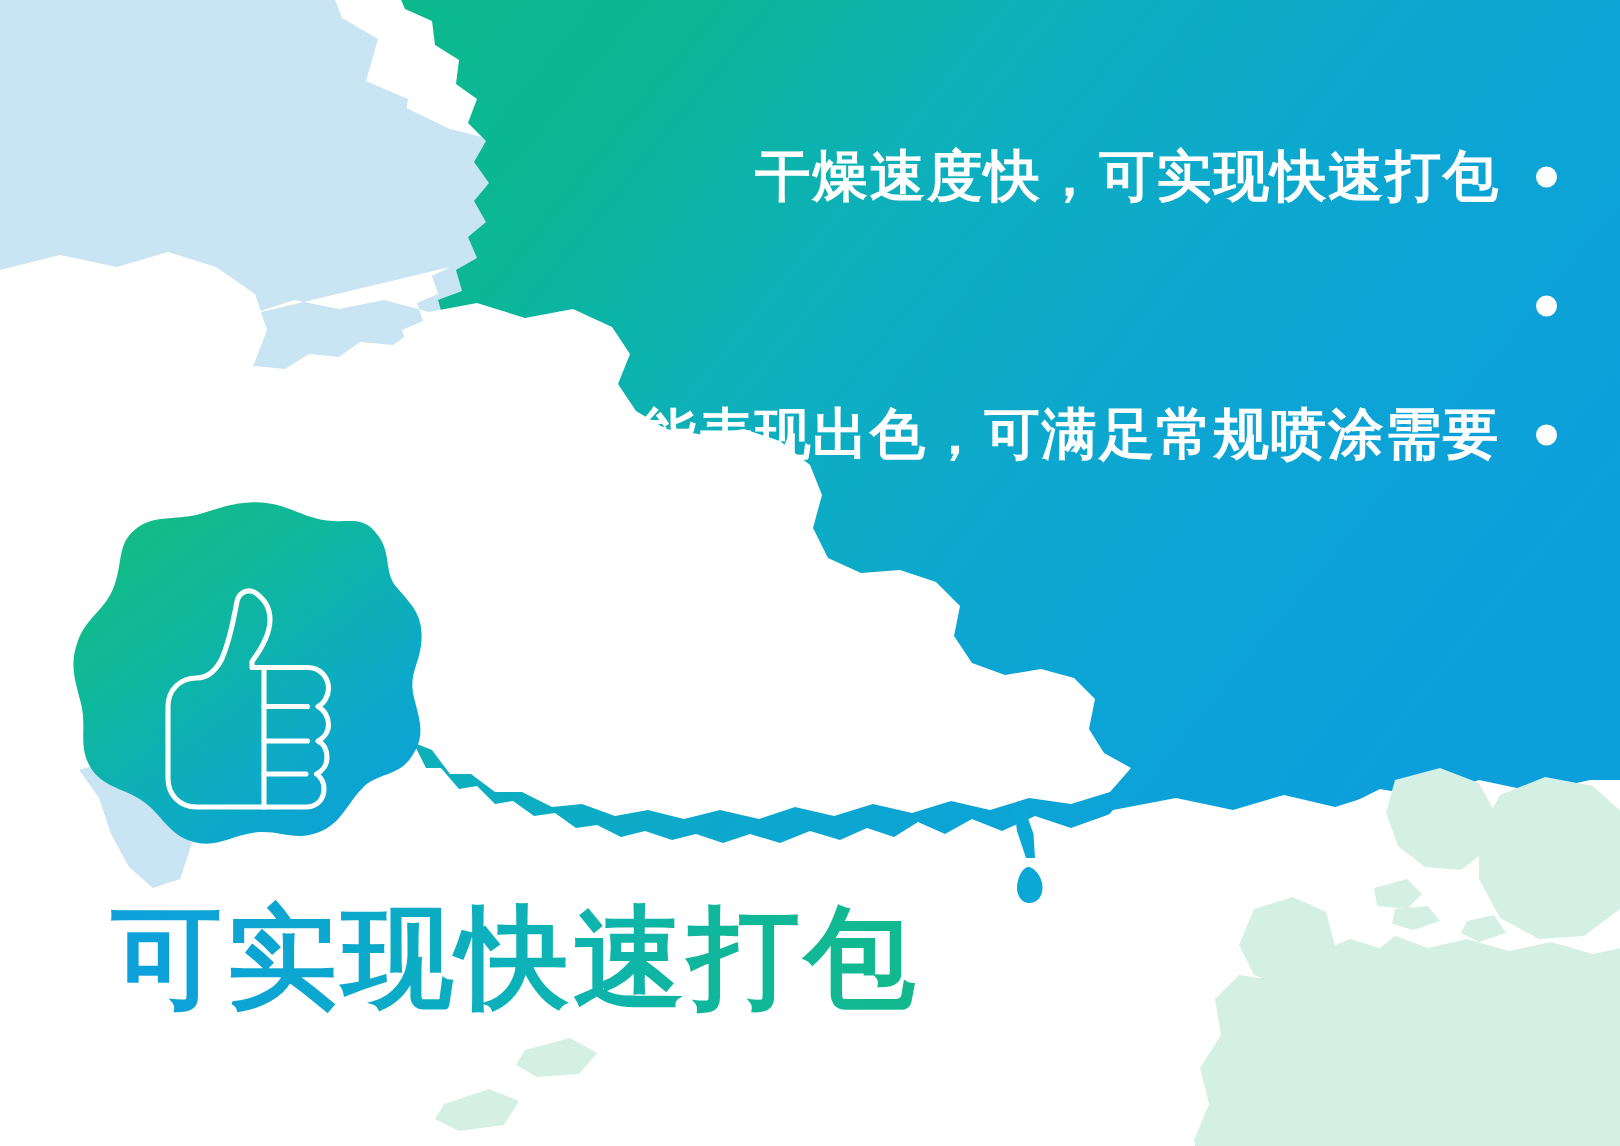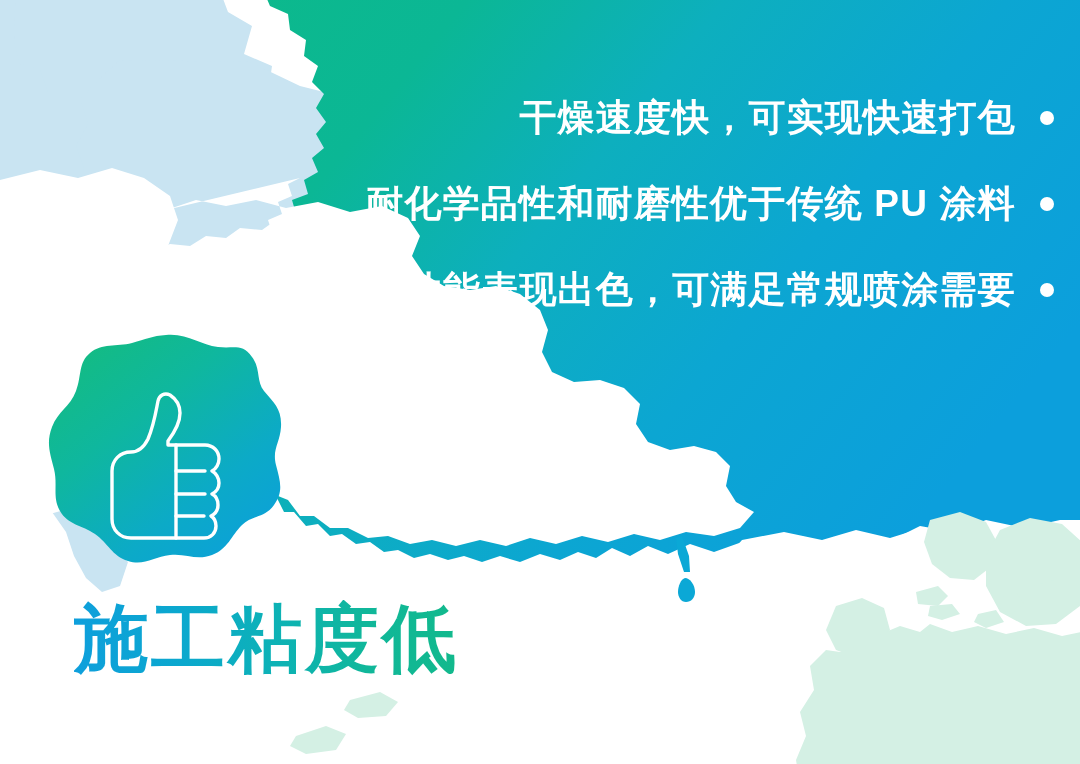--- a/index.html
+++ b/index.html
@@ -29,21 +29,20 @@
     pointer-events: none;
   }
 
   
   .feature-list {
     position: absolute;
     left: 0;
     top: 88px;
     width: 1038px;
     z-index: 5;
-    padding-left: 16px;
   }
   .feature-row {
     display: flex;
     align-items: center;
     justify-content: flex-end;
     height: 60px;
     margin-bottom: 26px;
   }
   .feature-text {
     color: #ffffff;
@@ -232,21 +231,20 @@
   </svg>
 
   <div class="feature-list">
 
     <div class="feature-row">
       <span class="feature-text">干燥速度快，可实现快速打包</span>
       <span class="feature-bullet"></span>
     </div>
 
     <div class="feature-row">
-      <span class="feature-text">耐化学品性和耐磨性优于传统 PU 涂料</span>
       <span class="feature-bullet"></span>
     </div>
 
     <div class="feature-row">
       <span class="feature-text">性能表现出色，可满足常规喷涂需要</span>
       <span class="feature-bullet"></span>
     </div>
 
   </div>
 
@@ -298,15 +296,15 @@
         C 111,63 116,59 122,62 Z"></path>
 
       <path d="M 157,138 L 128,138"></path>
       <path d="M 157,161 L 128,161"></path>
       <path d="M 156,183 L 128,183"></path>
 
       <path d="M 128,112 L 128,205"></path>
     </g>
   </svg>
 
-  <div class="headline">施工粘度低</div>
+  <div class="headline">可实现快速打包</div>
 
 </div>
 
 </body></html>

